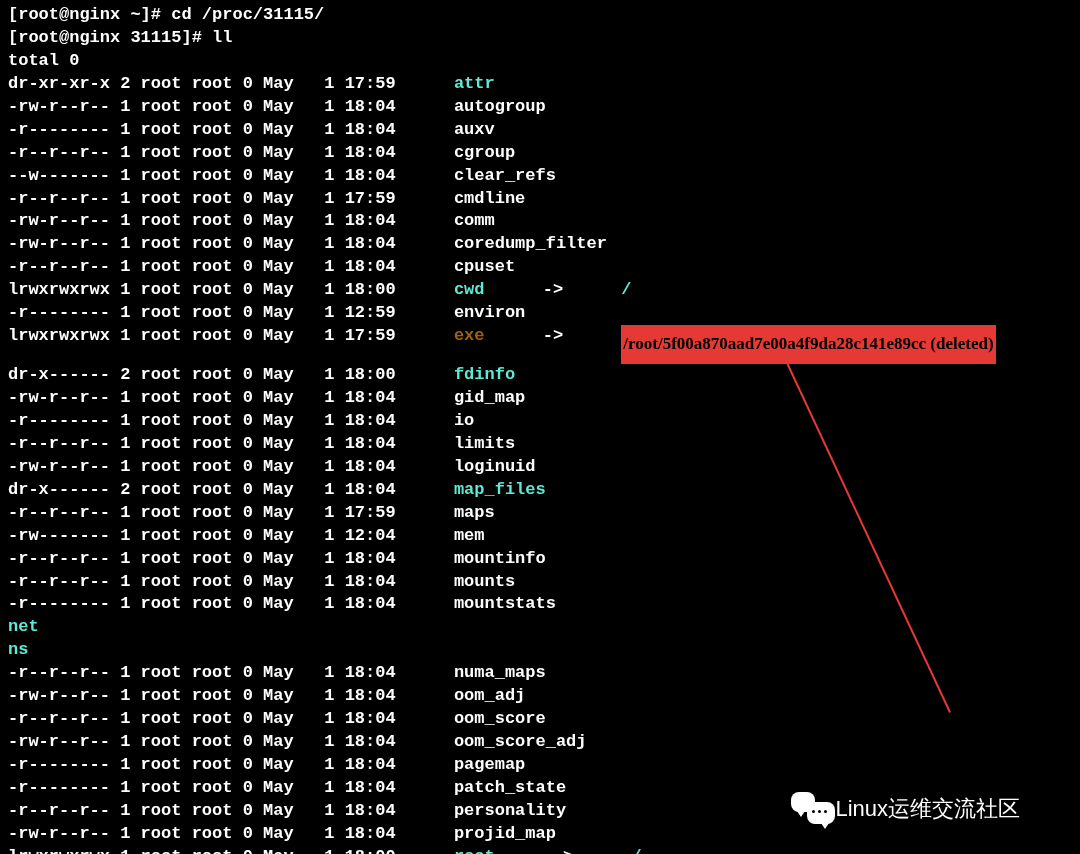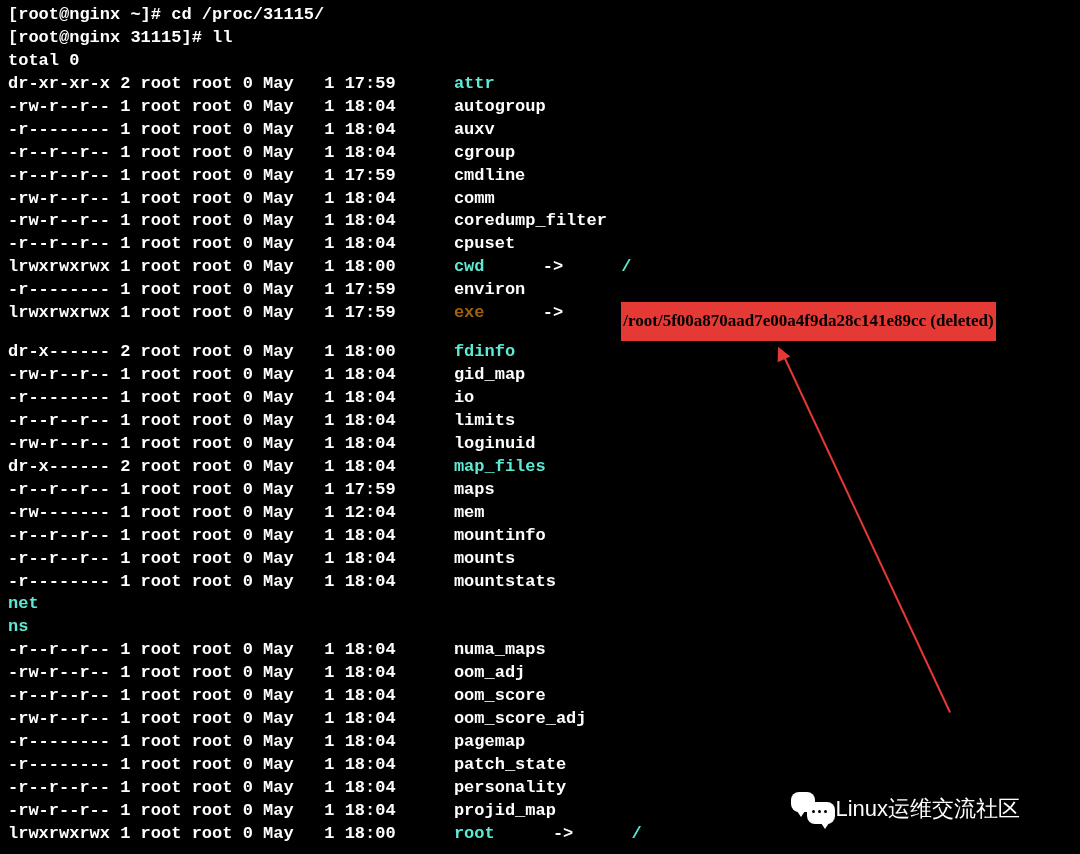--- a/index.html
+++ b/index.html
@@ -145,26 +145,27 @@
 
 <div>
   <div class="prompt-line">[root@nginx ~]# cd /proc/31115/</div>
   <div class="prompt-line">[root@nginx 31115]# ll</div>
   <div class="terminal-line">total 0</div>
   <div id="listing">
       <div class="row"><span>dr-xr-xr-x 2 root root 0 May   1 17:59 </span><span class="blue">attr</span></div>
       <div class="row"><span>-rw-r--r-- 1 root root 0 May   1 18:04 </span><span>autogroup</span></div>
       <div class="row"><span>-r-------- 1 root root 0 May   1 18:04 </span><span>auxv</span></div>
       <div class="row"><span>-r--r--r-- 1 root root 0 May   1 18:04 </span><span>cgroup</span></div>
+      <div class="row"><span>--w------- 1 root root 0 May   1 18:04 </span><span>clear_refs</span></div>
       <div class="row"><span>-r--r--r-- 1 root root 0 May   1 17:59 </span><span>cmdline</span></div>
       <div class="row"><span>-rw-r--r-- 1 root root 0 May   1 18:04 </span><span>comm</span></div>
       <div class="row"><span>-rw-r--r-- 1 root root 0 May   1 18:04 </span><span>coredump_filter</span></div>
       <div class="row"><span>-r--r--r-- 1 root root 0 May   1 18:04 </span><span>cpuset</span></div>
       <div class="row"><span>lrwxrwxrwx 1 root root 0 May   1 18:00 </span><span class="blue">cwd</span><span> -&gt; </span><span class="blue">/</span></div>
-      <div class="row"><span>-r-------- 1 root root 0 May   1 17:59 </span><span>environ</span></div>
+      <div class="row"><span>-r-------- 1 root root 0 May   1 12:59 </span><span>environ</span></div>
       <div class="row"><span>lrwxrwxrwx 1 root root 0 May   1 17:59 </span><span class="red">exe</span><span> -&gt; </span><span class="highlight-bg">/root/5f00a870aad7e00a4f9da28c141e89cc (deleted)</span></div>
       <div class="row"><span>dr-x------ 2 root root 0 May   1 18:00 </span><span class="blue">fdinfo</span></div>
       <div class="row"><span>-rw-r--r-- 1 root root 0 May   1 18:04 </span><span>gid_map</span></div>
       <div class="row"><span>-r-------- 1 root root 0 May   1 18:04 </span><span>io</span></div>
       <div class="row"><span>-r--r--r-- 1 root root 0 May   1 18:04 </span><span>limits</span></div>
       <div class="row"><span>-rw-r--r-- 1 root root 0 May   1 18:04 </span><span>loginuid</span></div>
       <div class="row"><span>dr-x------ 2 root root 0 May   1 18:04 </span><span class="blue">map_files</span></div>
       <div class="row"><span>-r--r--r-- 1 root root 0 May   1 17:59 </span><span>maps</span></div>
       <div class="row"><span>-rw------- 1 root root 0 May   1 12:04 </span><span>mem</span></div>
       <div class="row"><span>-r--r--r-- 1 root root 0 May   1 18:04 </span><span>mountinfo</span></div>

